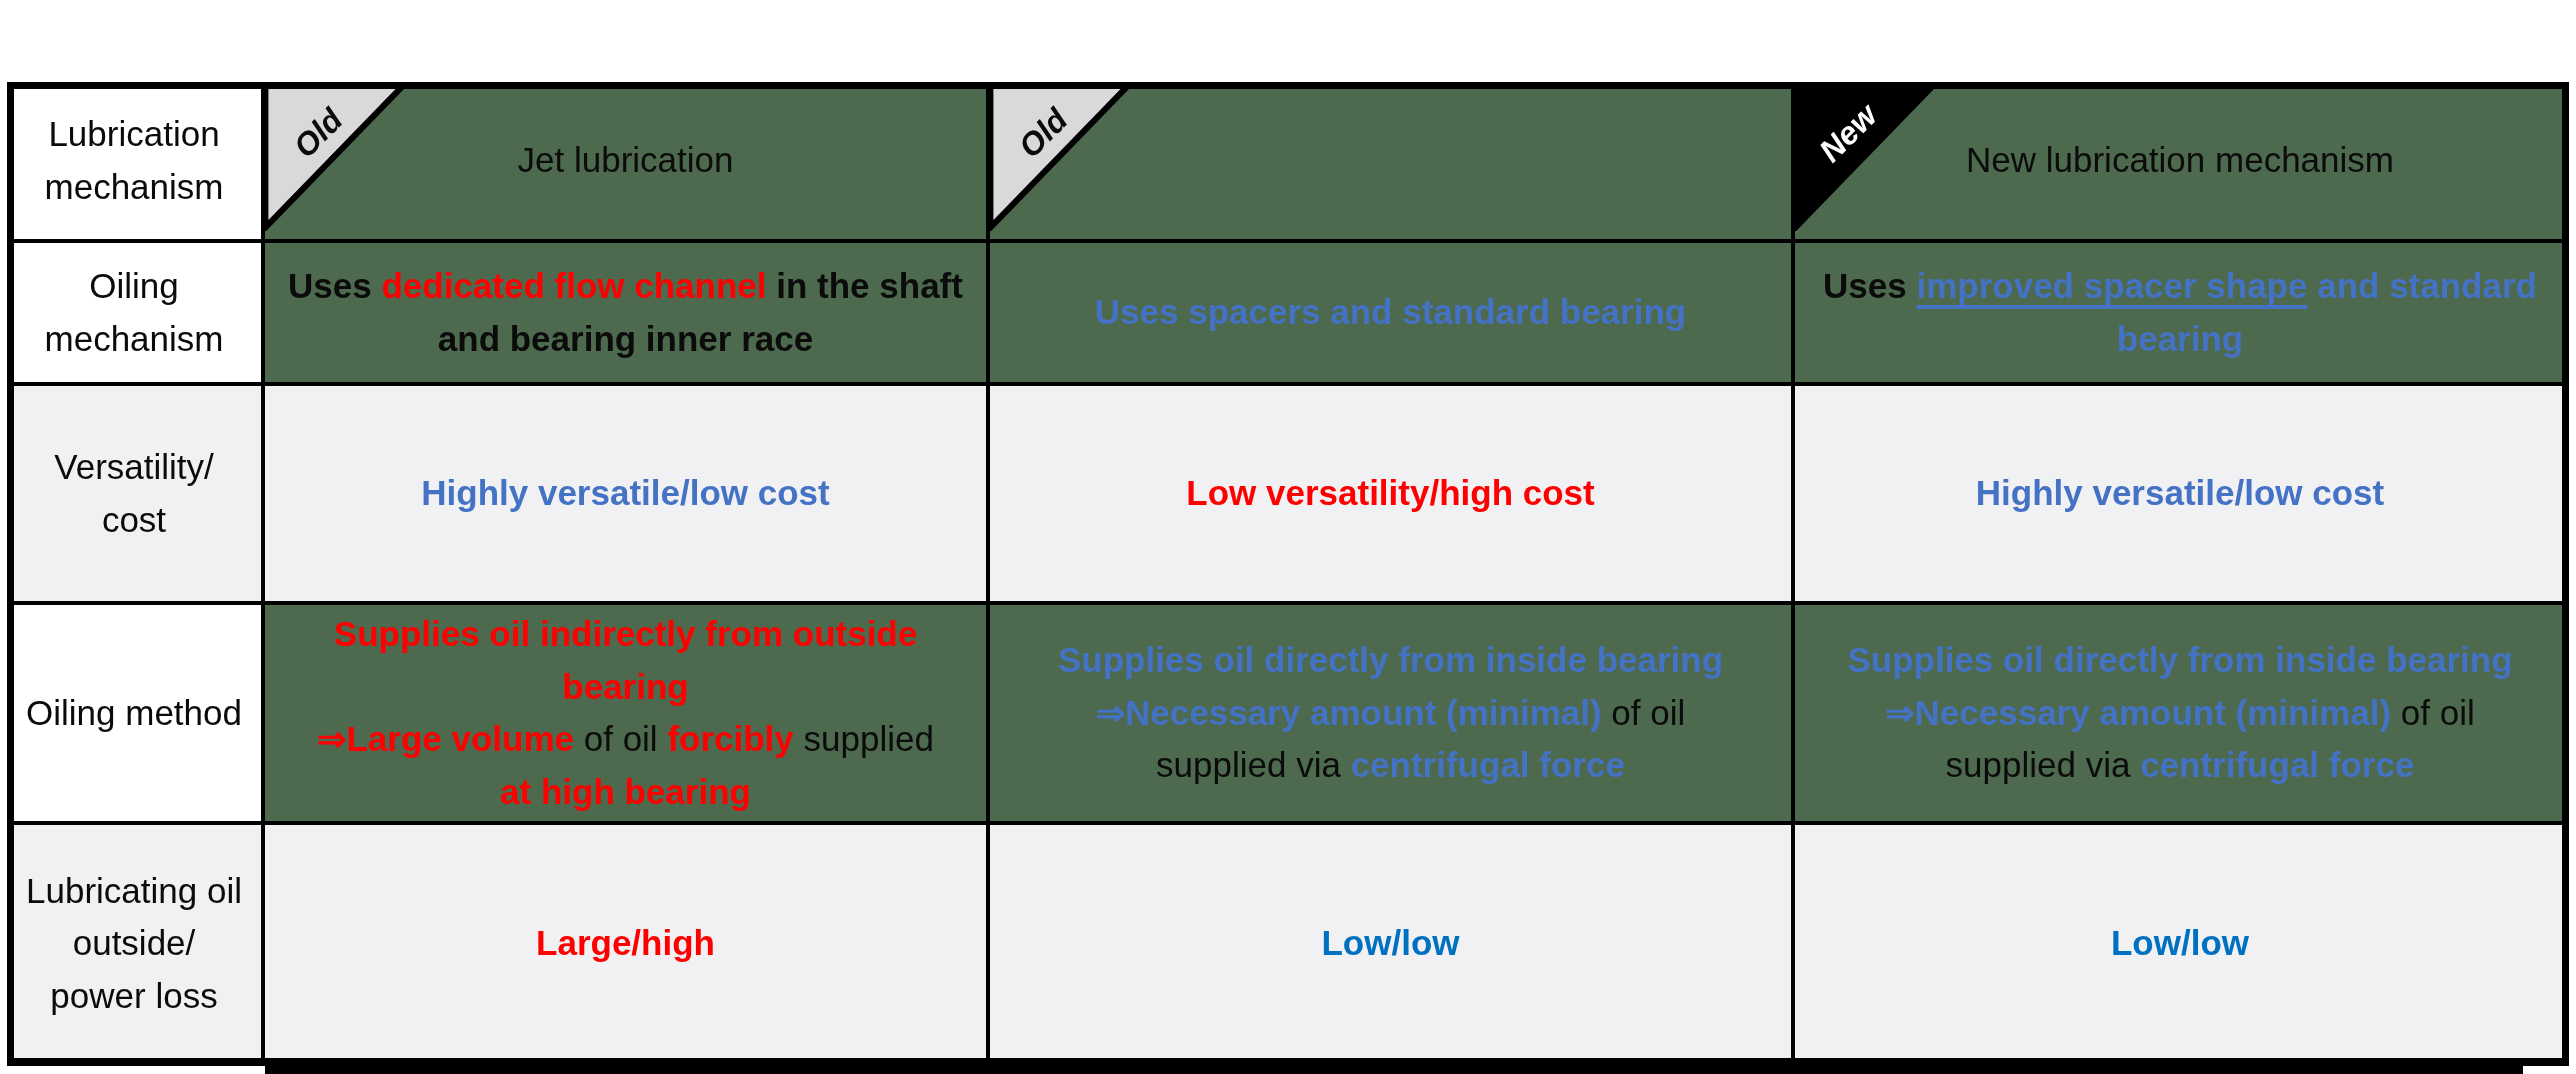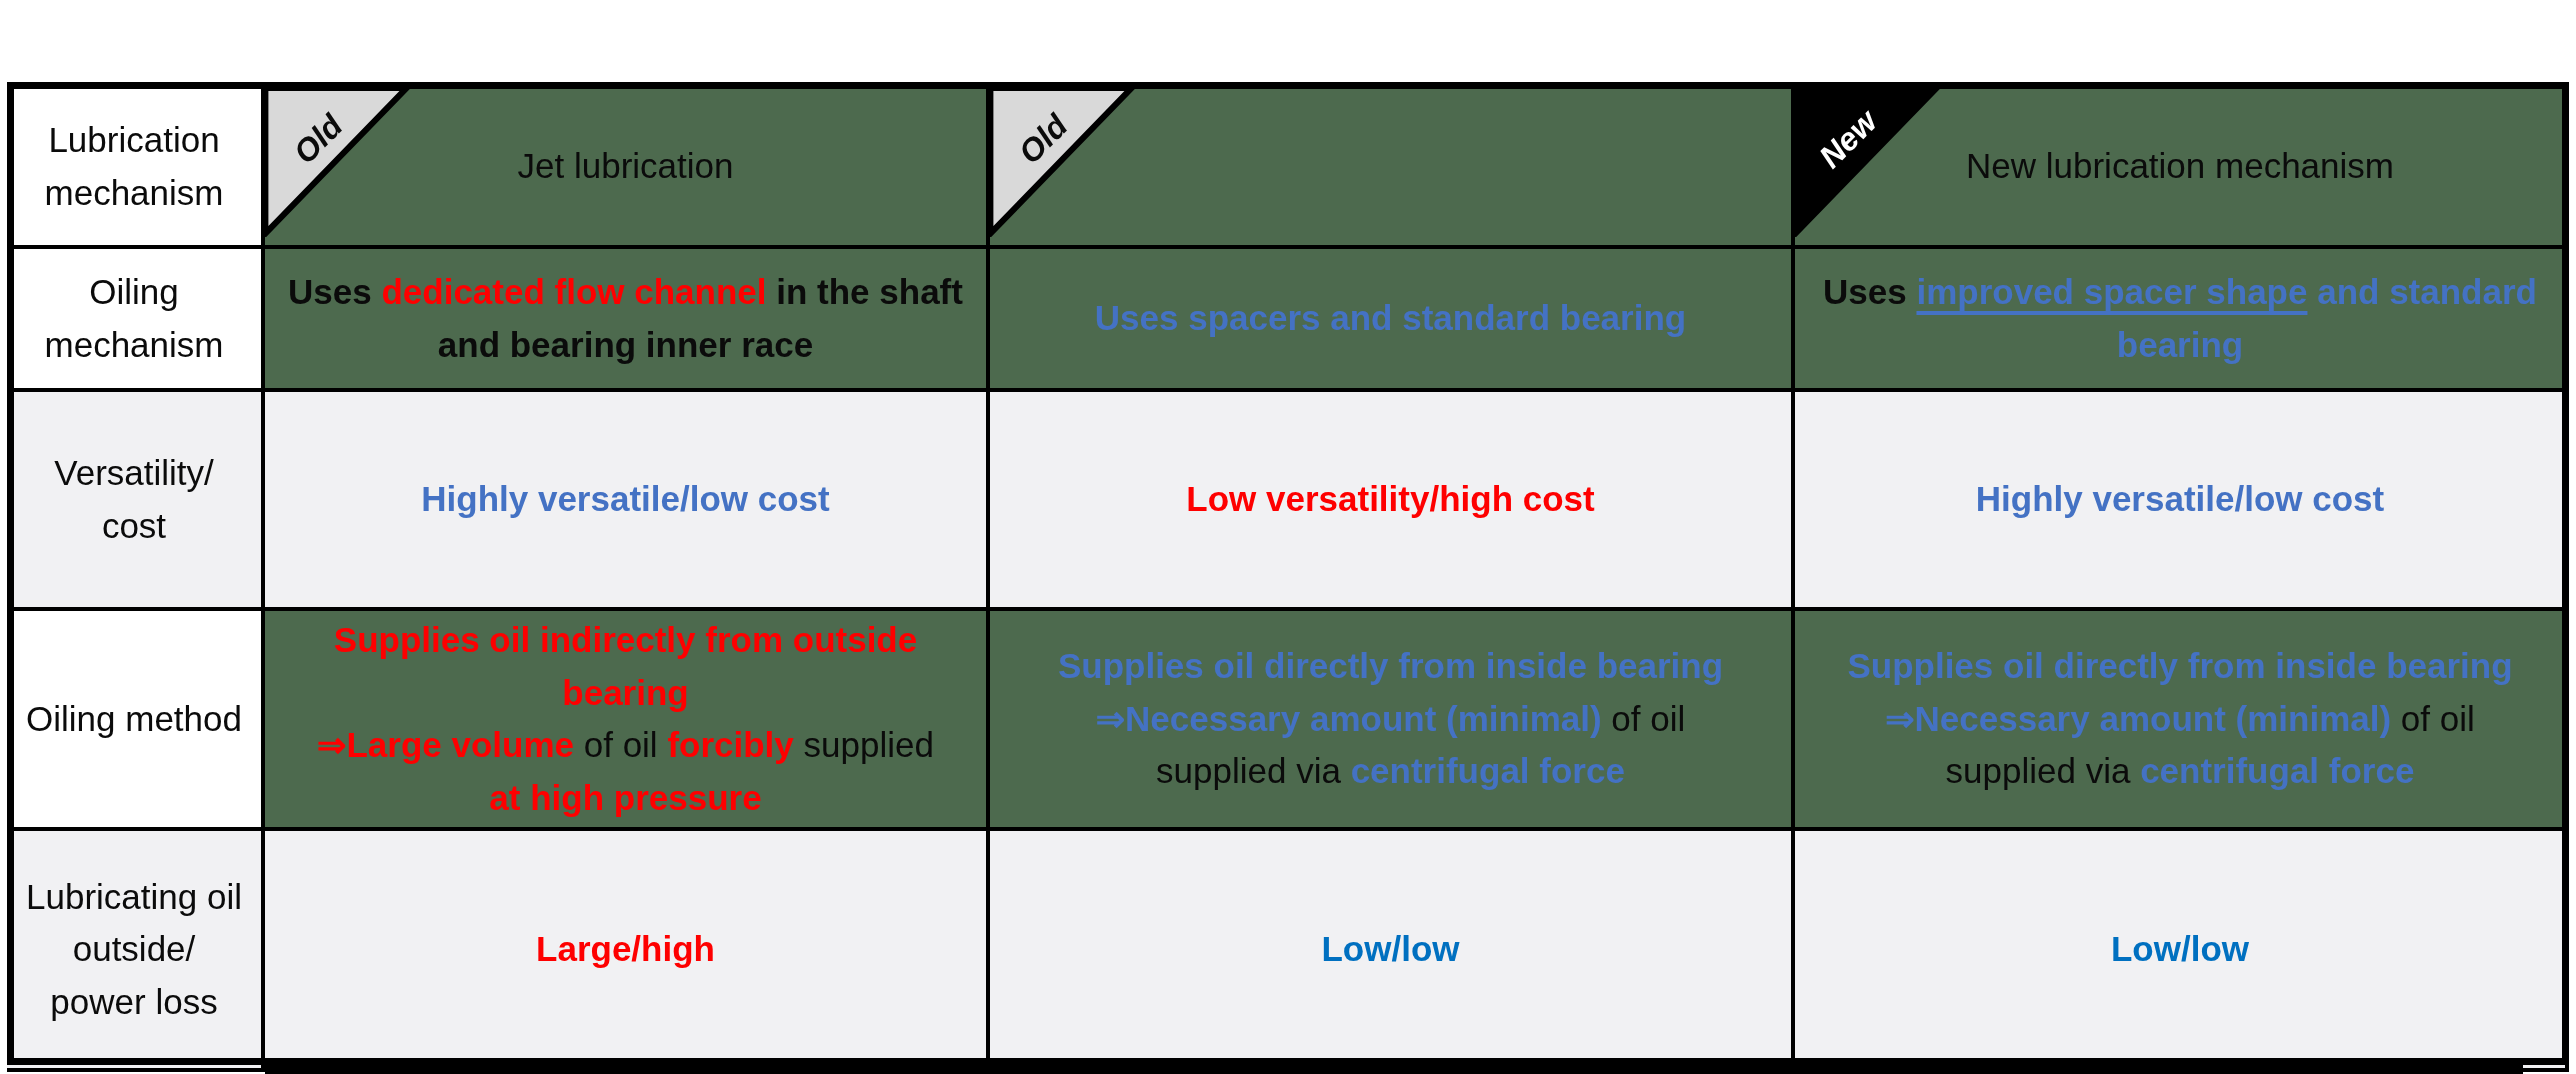--- a/index.html
+++ b/index.html
@@ -16,21 +16,21 @@
   html,body{background:#ffffff;}
   #canvas{
     position:relative;
     width:2576px;height:1074px;
     background:#ffffff;
     font-family:"Liberation Sans", sans-serif;
     color:var(--ink);
     overflow:hidden;
   }
   .tbl{
-    position:absolute;left:7px;top:88px;
+    position:absolute;left:7px;top:82px;
     width:2562px;height:983px;
     display:grid;
     grid-template-columns:258px 725px 805px 774px;
     grid-template-rows:161px 143px 219px 220px 241px;
   }
   .outer-frame{
     position:absolute;left:7px;top:82px;
     width:2562px;height:983px;
     border:7.8px solid var(--border);
     pointer-events:none;
@@ -139,21 +139,21 @@
       <div><span class="seg-red">Low versatility/high cost</span></div>
     </div>
     <div class="cell bg-gray content">
       <div><span class="seg-blue">Highly versatile/low cost</span></div>
     </div>
 
     <div class="cell bg-white label-cell">
       <div><span>Oiling method</span></div>
     </div>
     <div class="cell bg-green content">
-      <div><span class="seg-red">Supplies oil indirectly from outside</span><br><span class="seg-red">bearing</span><br><span class="seg-red">⇒Large volume </span><span class="seg-kr">of oil </span><span class="seg-red">forcibly </span><span class="seg-kr">supplied</span><br><span class="seg-red">at high pressure</span></div>
+      <div><span class="seg-red">Supplies oil indirectly from outside</span><br><span class="seg-red">bearing</span><br><span class="seg-red">⇒Large volume </span><span class="seg-kr">of oil </span><span class="seg-red">forcibly </span><span class="seg-kr">supplied</span><br><span class="seg-red">at high bearing</span></div>
     </div>
     <div class="cell bg-green content">
       <div><span class="seg-blue">Supplies oil directly from inside bearing</span><br><span class="seg-blue">⇒Necessary amount (minimal) </span><span class="seg-kr">of oil</span><br><span class="seg-kr">supplied via </span><span class="seg-blue">centrifugal force</span></div>
     </div>
     <div class="cell bg-green content">
       <div><span class="seg-blue">Supplies oil directly from inside bearing</span><br><span class="seg-blue">⇒Necessary amount (minimal) </span><span class="seg-kr">of oil</span><br><span class="seg-kr">supplied via </span><span class="seg-blue">centrifugal force</span></div>
     </div>
 
     <div class="cell bg-gray label-cell">
       <div><span>Lubricating oil</span><br><span>outside/</span><br><span>power loss</span></div>

